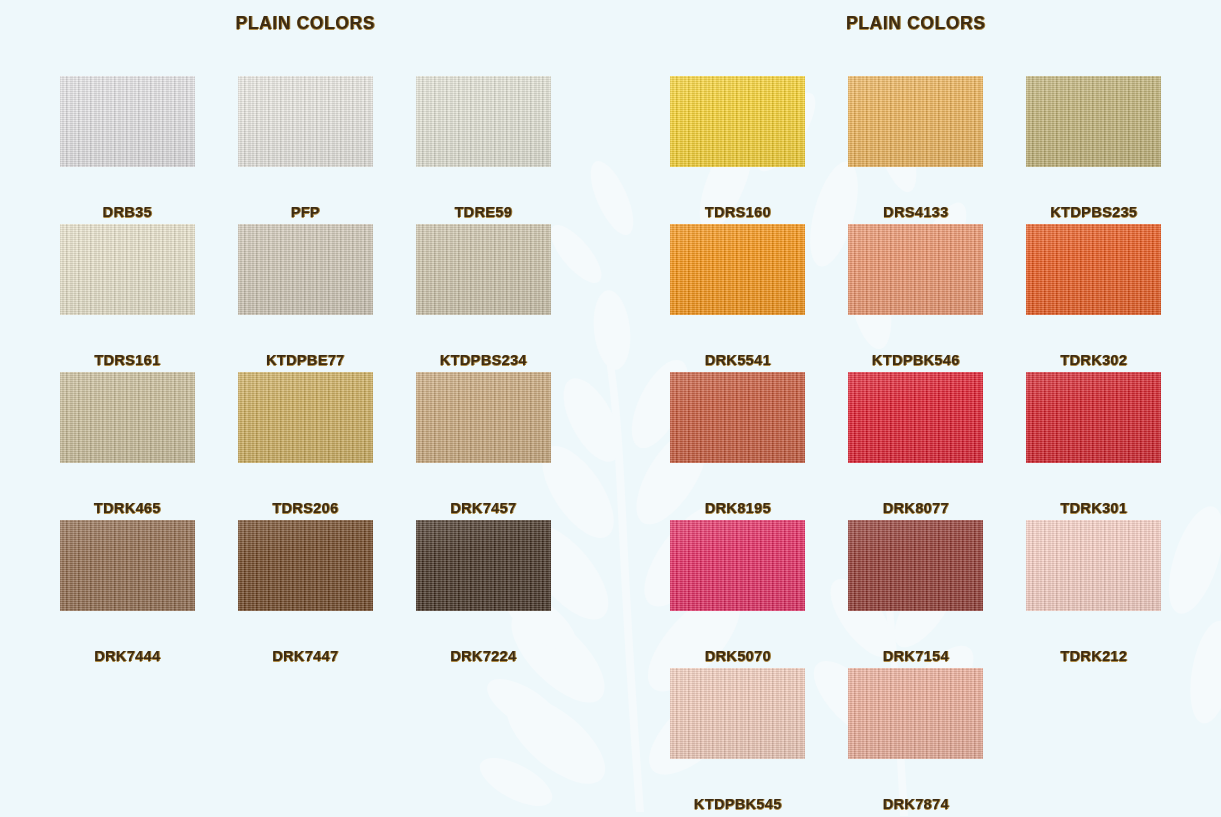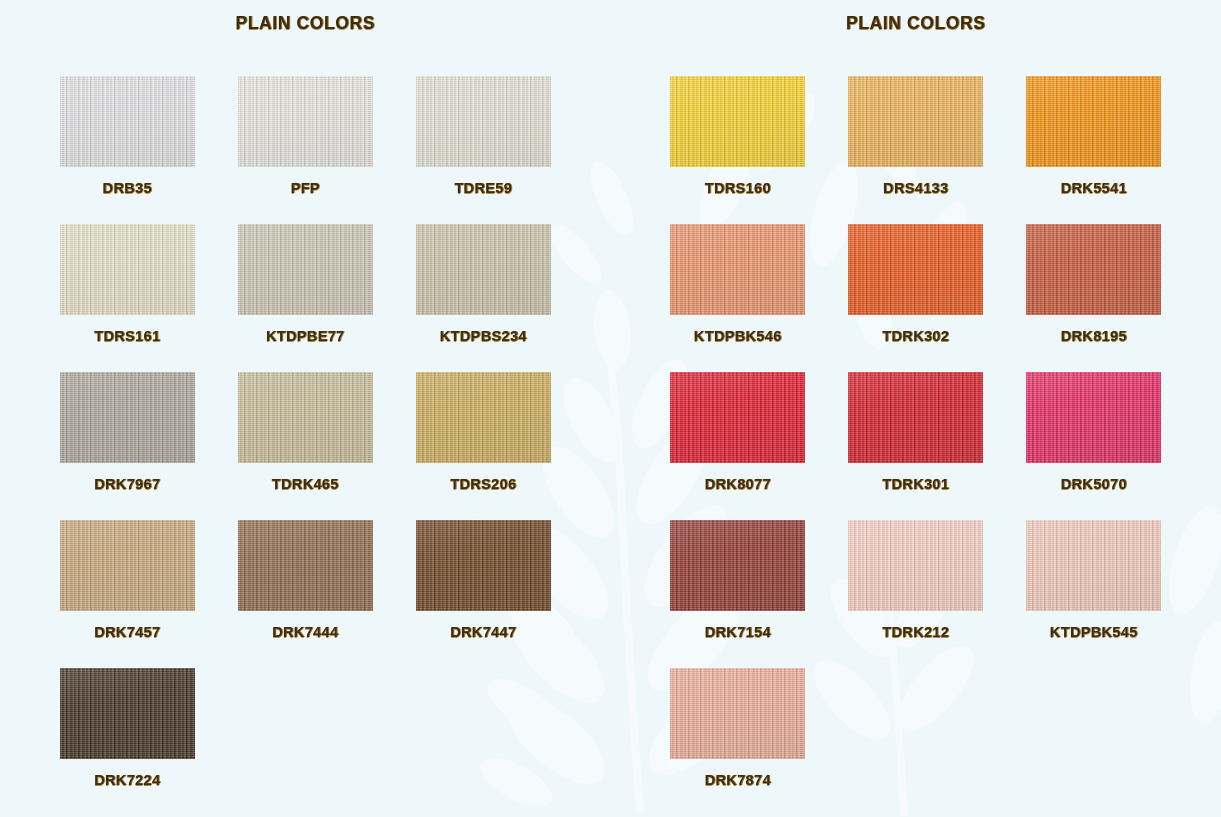--- a/index.html
+++ b/index.html
@@ -60,20 +60,21 @@
     display: grid;
     grid-template-columns: repeat(3, 178px);
     grid-template-rows: repeat(5, 148px);
     justify-content: center;
   }
 
   .cell {
     display: flex;
     flex-direction: column;
     align-items: center;
+    gap: 24px;
   }
 
   .swatch {
     width: 135px;
     height: 91px;
     position: relative;
     overflow: hidden;
     background-repeat: repeat;
   }
 
@@ -202,24 +203,20 @@
       </div>
       <div class="cell">
         <div class="swatch" style="background-color: rgb(207, 198, 180);"></div>
         <div class="swatch-label">KTDPBE77</div>
       </div>
       <div class="cell">
         <div class="swatch" style="background-color: rgb(205, 195, 169);"></div>
         <div class="swatch-label">KTDPBS234</div>
       </div>
 
-      <div class="cell">
-        <div class="swatch" style="background-color: rgb(173, 165, 154);"></div>
-        <div class="swatch-label">DRK7967</div>
-      </div>
 
       <div class="cell">
         <div class="swatch" style="background-color: rgb(201, 188, 151);"></div>
         <div class="swatch-label">TDRK465</div>
       </div>
       <div class="cell">
         <div class="swatch" style="background-color: rgb(205, 171, 87);"></div>
         <div class="swatch-label">TDRS206</div>
       </div>
       <div class="cell">
@@ -248,20 +245,24 @@
     <div class="grid">
 
       <div class="cell">
         <div class="swatch" style="background-color: rgb(249, 210, 41);"></div>
         <div class="swatch-label">TDRS160</div>
       </div>
       <div class="cell">
         <div class="swatch" style="background-color: rgb(239, 178, 83);"></div>
         <div class="swatch-label">DRS4133</div>
       </div>
+      <div class="cell">
+        <div class="swatch" style="background-color: rgb(192, 177, 115);"></div>
+        <div class="swatch-label">KTDPBS235</div>
+      </div>
 
       <div class="cell">
         <div class="swatch" style="background-color: rgb(248, 144, 9);"></div>
         <div class="swatch-label">DRK5541</div>
       </div>
       <div class="cell">
         <div class="swatch" style="background-color: rgb(237, 145, 103);"></div>
         <div class="swatch-label">KTDPBK546</div>
       </div>
       <div class="cell">

